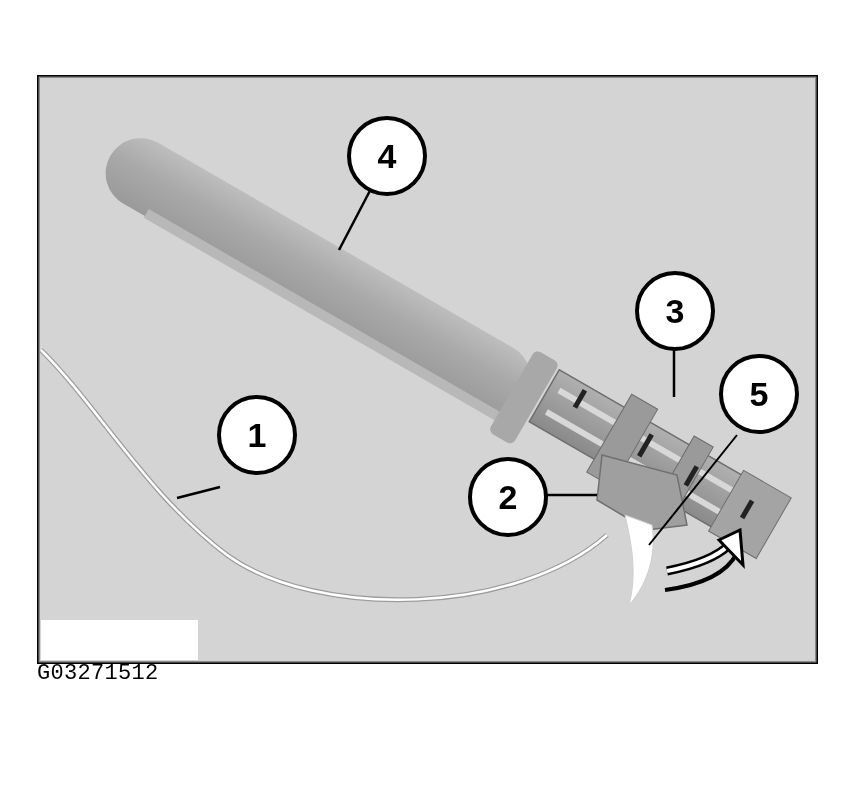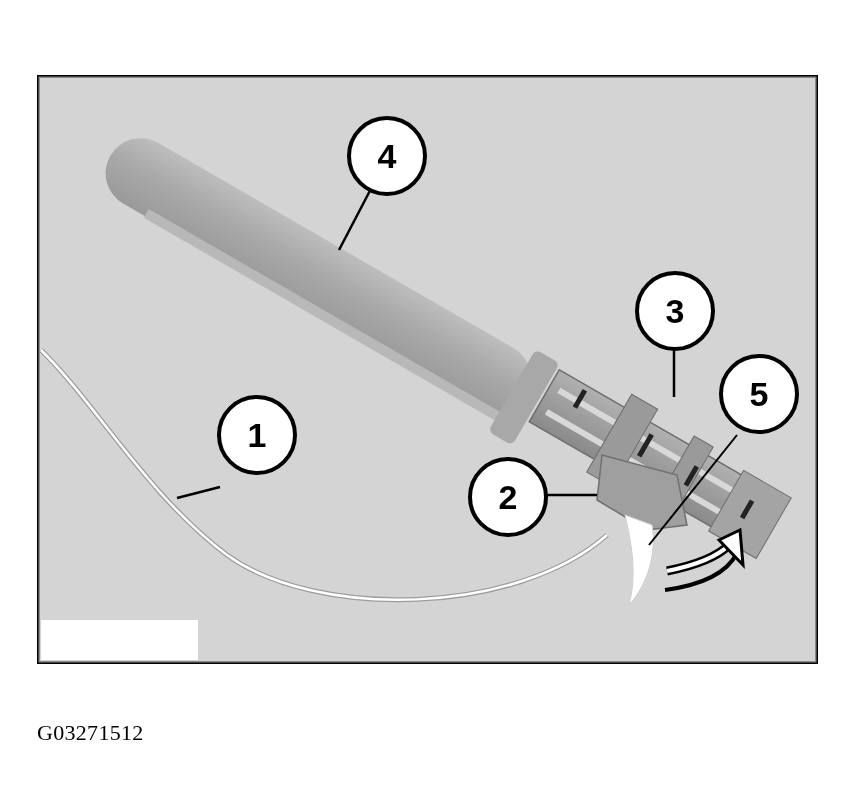--- a/index.html
+++ b/index.html
@@ -1,19 +1,19 @@
 <!DOCTYPE html>
 <html><head>
 <meta charset="utf-8">
 <style>
   html, body { margin:0; padding:0; background:#ffffff; }
   body { width:856px; height:785px; position:relative; overflow:hidden; font-family:"Liberation Sans", sans-serif; }
   #figure { position:absolute; left:37px; top:75px; width:781px; height:589px; }
   #figure svg { position:absolute; left:0; top:0; }
-  .caption { position:absolute; left:37px; top:720px; font-family:Liberation Serif, serif; font-size:22px; color:#000; letter-spacing:0.3px; }
+  .caption { position:absolute; left:37px; top:661px; font-family:Liberation Mono, monospace; font-size:22px; color:#000; letter-spacing:0.3px; }
   .callout-text { font-family:"Liberation Sans", sans-serif; font-weight:bold; font-size:34px; fill:#000; }
 </style>
 </head>
 <body>
 
 <div id="figure">
   <svg width="781" height="589" viewBox="0 0 781 589" xmlns="http://www.w3.org/2000/svg">
     <defs>
       <linearGradient id="handleGrad" x1="0" y1="0" x2="0" y2="1">
         <stop offset="0" stop-color="#bdbdbd"></stop>

